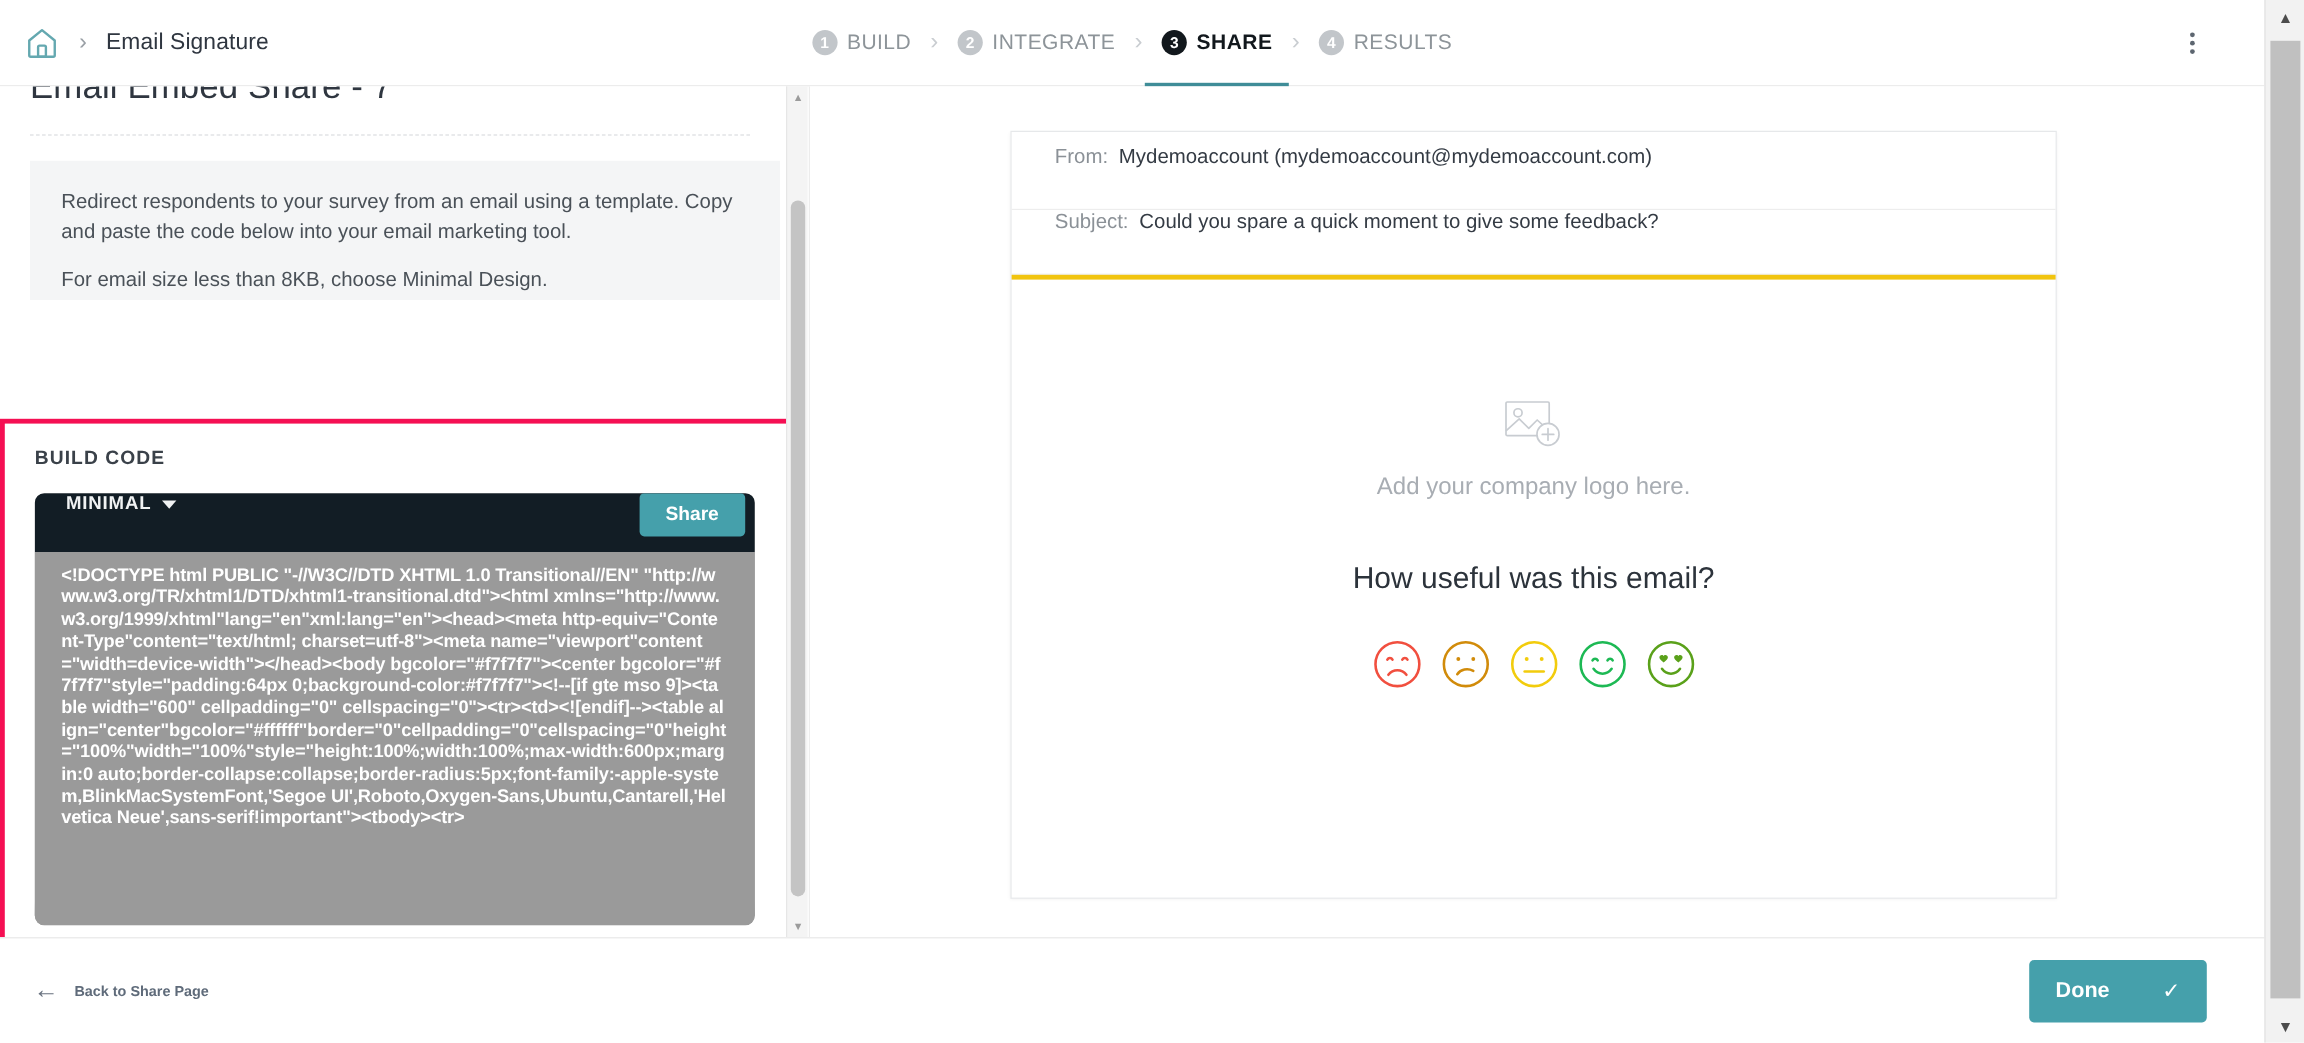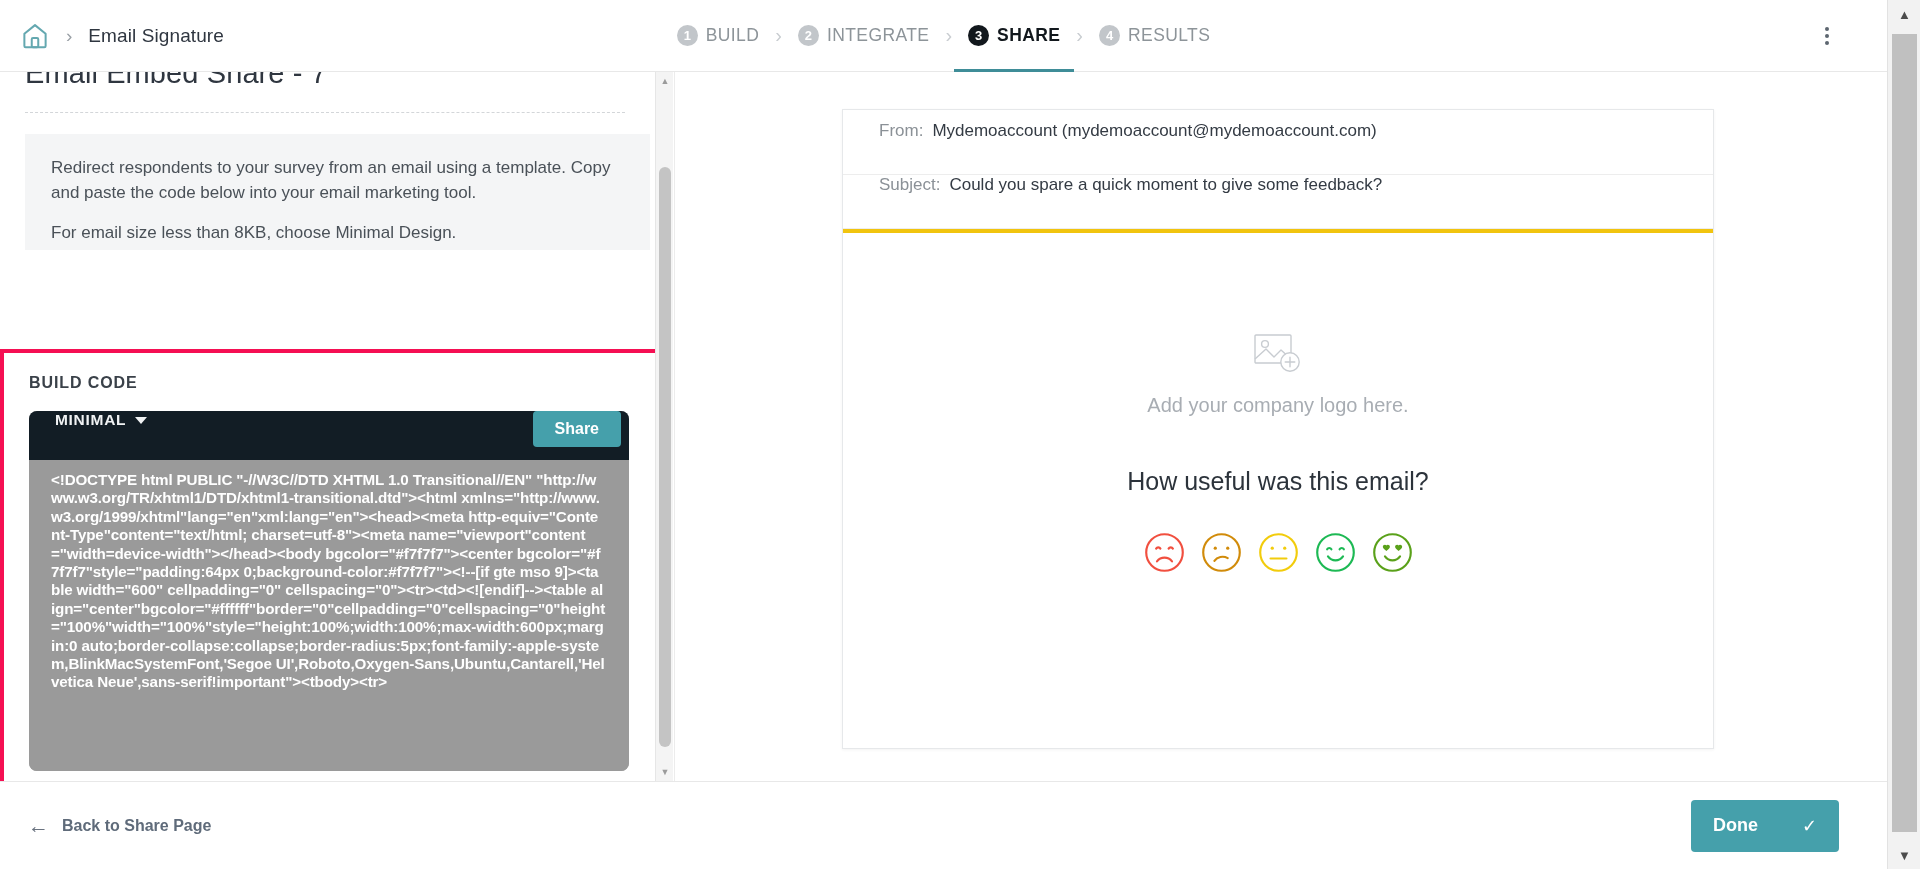--- a/index.html
+++ b/index.html
@@ -262,21 +262,21 @@
     display: flex; align-items: center;
     justify-content: space-between;
     padding: 0 48px 0 28px;
   }
   .back-link {
     display: flex; align-items: center; gap: 13px;
     cursor: pointer;
   }
   .back-arrow { color: #6a7380; font-size: 21px; line-height: 1; }
   .back-text {
-    font-size: 16px; color: #5f6b7a; font-weight: bold;
+    font-size: 12px; color: #5f6b7a; font-weight: bold;
   }
   .done-btn {
     background: #45a0ab; color: #ffffff;
     border: none; border-radius: 4px;
     width: 148px; height: 52px;
     display: flex; align-items: center;
     justify-content: space-between;
     padding: 0 22px; cursor: pointer;
   }
   .done-btn .lbl {

